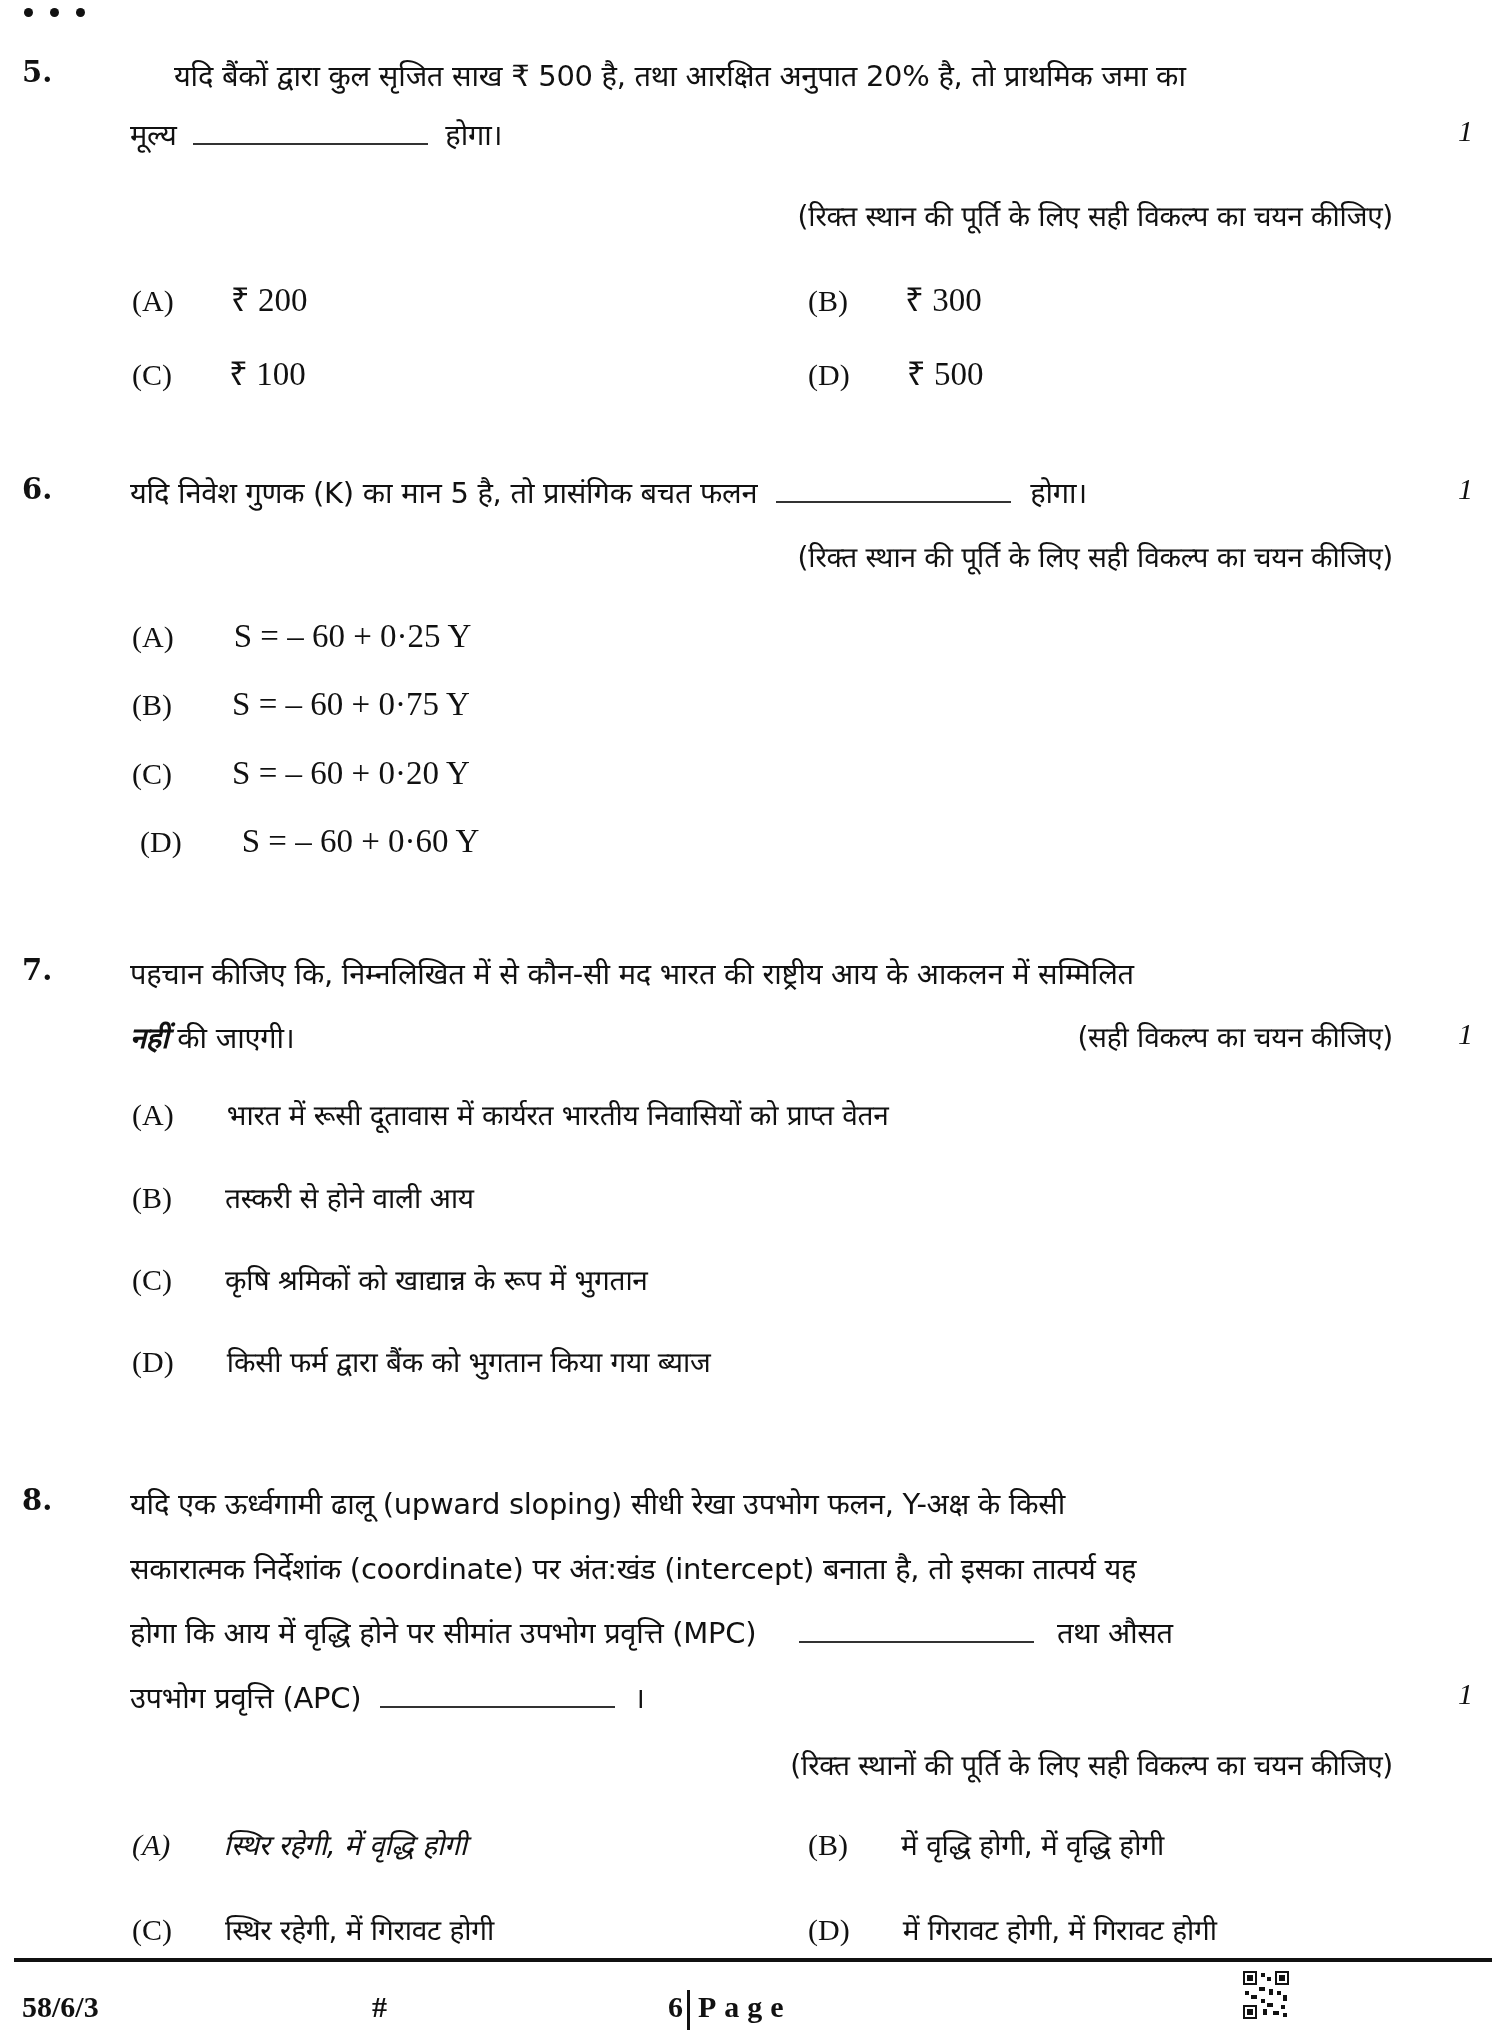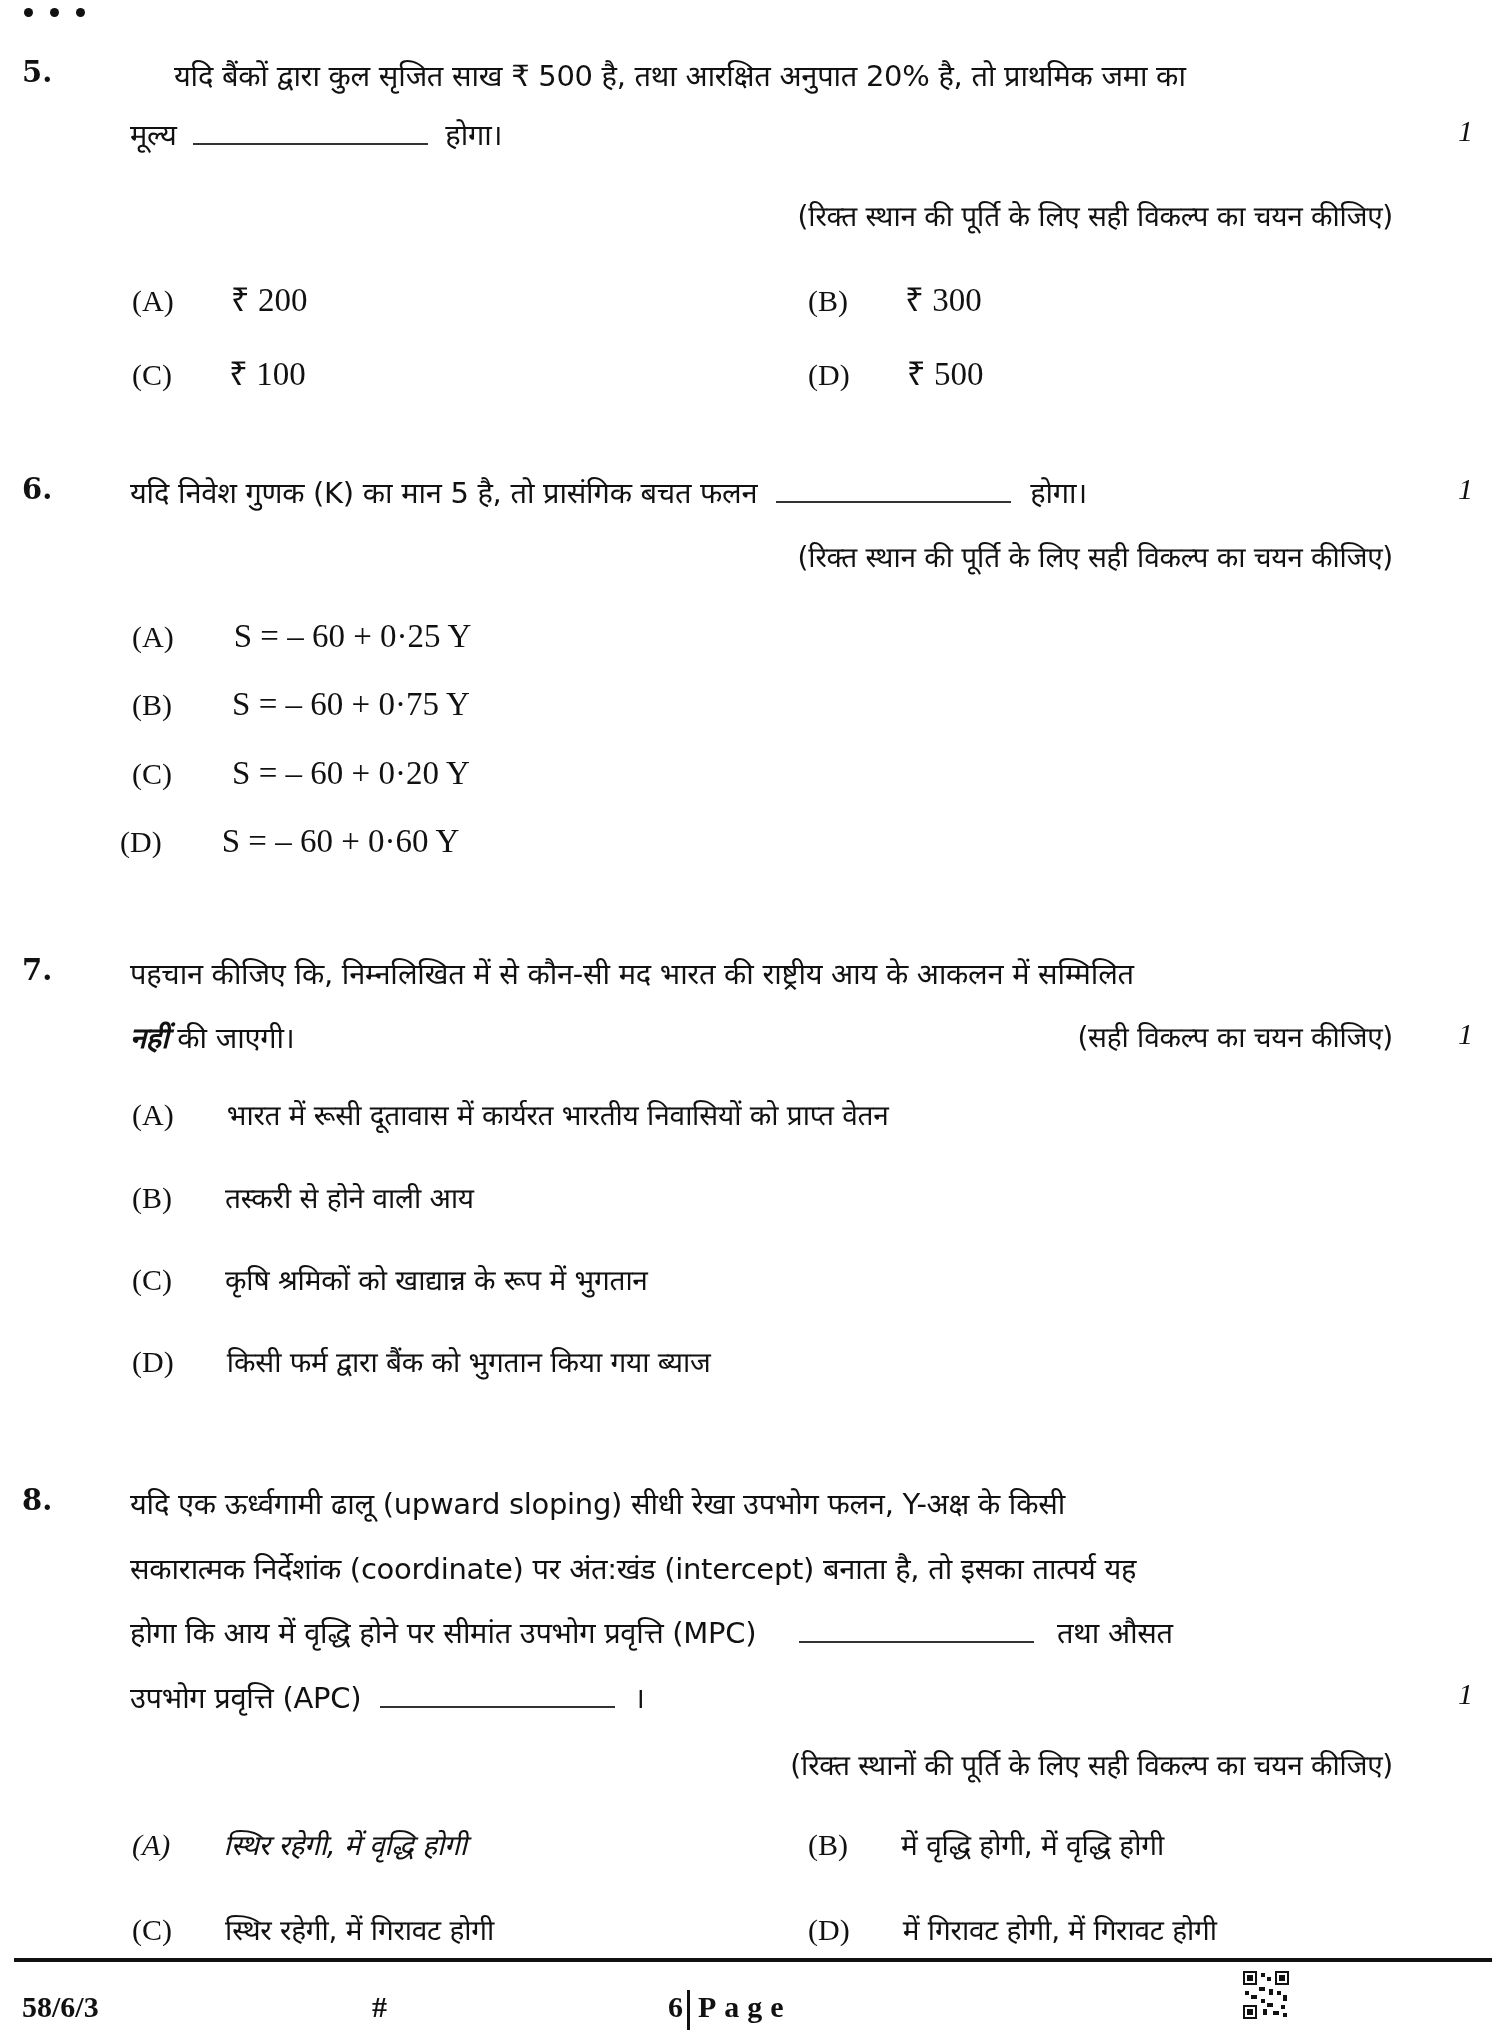--- a/index.html
+++ b/index.html
@@ -77,21 +77,21 @@
     <span class="opt-val serif" style="margin-left:55px;">S = – 60 + 0·25 Y</span>
   </div>
   <div class="abs" style="left:132px; top:686px;">
     <span class="opt-label">(B)</span>
     <span class="opt-val serif" style="margin-left:55px;">S = – 60 + 0·75 Y</span>
   </div>
   <div class="abs" style="left:132px; top:755px;">
     <span class="opt-label">(C)</span>
     <span class="opt-val serif" style="margin-left:55px;">S = – 60 + 0·20 Y</span>
   </div>
-  <div class="abs" style="left:120px; top:823px;">
+  <div class="abs" style="left:140px; top:823px;">
     <span class="opt-label">(D)</span>
     <span class="opt-val serif" style="margin-left:55px;">S = – 60 + 0·60 Y</span>
   </div>
 </div>
 
 <div>
   <div class="abs qnum" style="top:953px;">7.</div>
   <div class="abs qtext" style="top:953px;">पहचान कीजिए कि, निम्नलिखित में से कौन-सी मद भारत की राष्ट्रीय आय के आकलन में सम्मिलित</div>
   <div class="abs qtext" style="top:1017px;">
     <span class="bold-it">नहीं</span><span> की जाएगी।</span>

